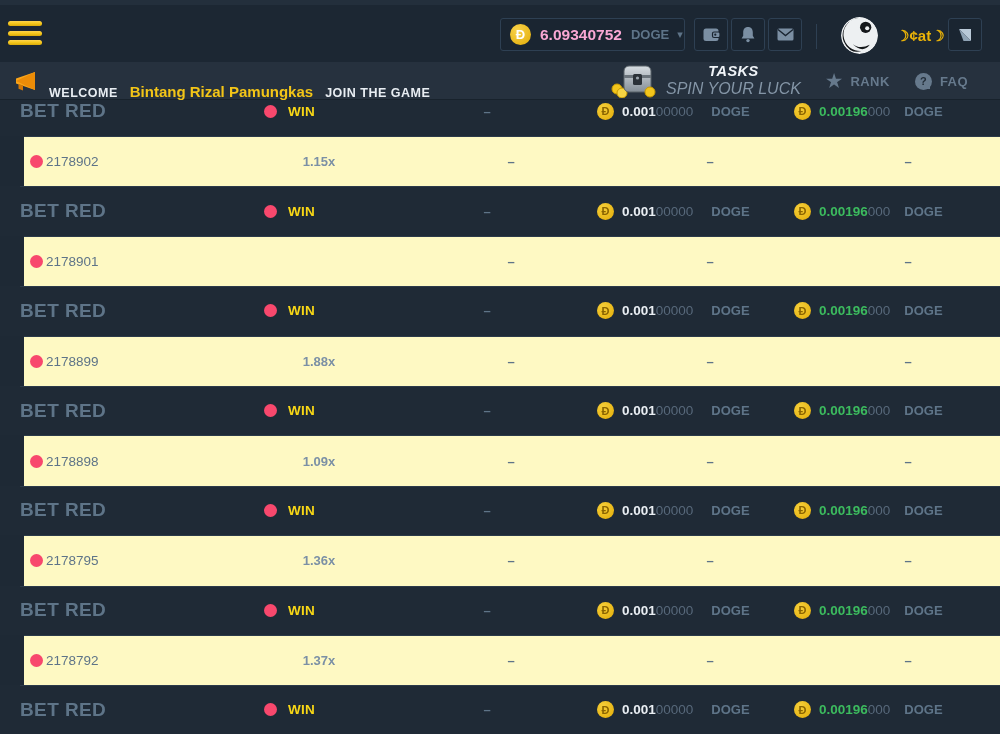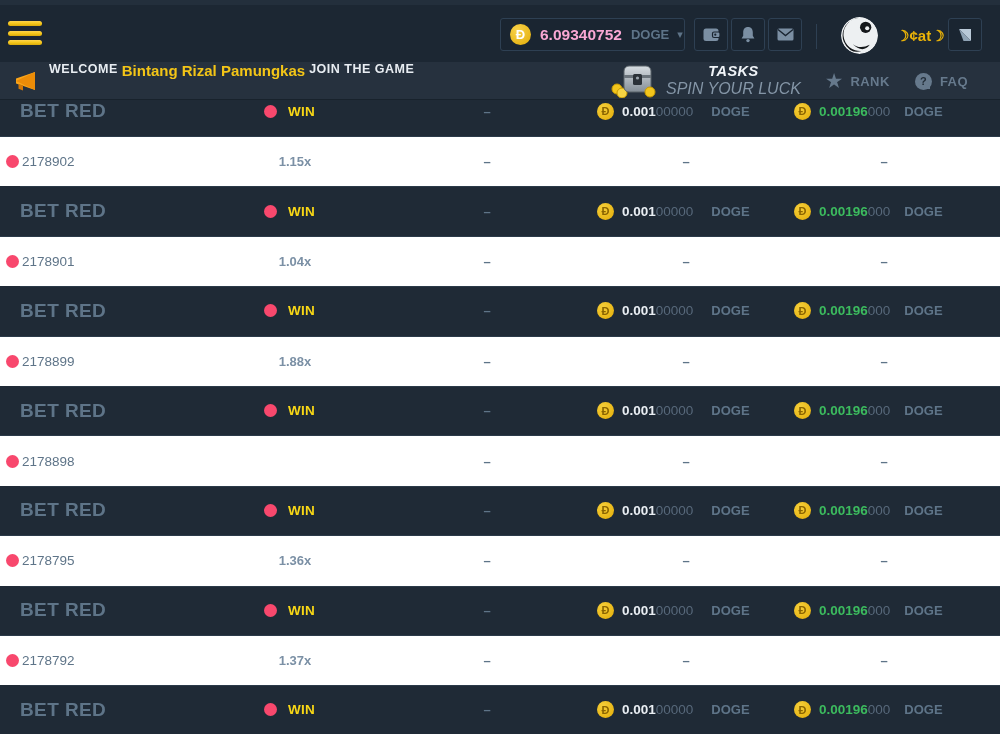--- a/index.html
+++ b/index.html
@@ -23,41 +23,41 @@
   .icon-btn svg{display:block;}
   .vdiv{position:absolute;left:816px;top:19px;width:1px;height:25px;background:#2e4053;}
   .avatar{position:absolute;left:841px;top:12px;width:37px;height:37px;border-radius:50%;overflow:hidden;cursor:pointer;}
   .username{position:absolute;left:886px;top:0;height:62px;display:flex;align-items:center;gap:9px;cursor:pointer;}
   .username .name{font-size:15px;font-weight:700;color:#eab308;margin-left:10px;}
   .chat-btn{left:948px;}
 
   
   .promo-bar{position:relative;height:38px;background:#26313e;border-bottom:1px solid #18222c;box-sizing:border-box;}
   .megaphone{position:absolute;left:13px;top:9px;}
-  .welcome-text{position:absolute;left:49px;top:0;height:38px;display:flex;align-items:flex-start;gap:4px;white-space:nowrap;}
+  .welcome-text{position:absolute;left:49px;top:0;height:38px;display:flex;align-items:flex-end;gap:12px;white-space:nowrap;}
   .welcome-prefix,.welcome-suffix{font-size:12.5px;font-weight:700;color:#e8edf2;letter-spacing:.5px;}
   .player-name{font-size:15px;font-weight:700;color:var(--accent,#f3c517);}
   .tasks{position:absolute;left:610px;top:0;height:38px;display:flex;align-items:center;gap:10px;cursor:pointer;text-align:center;}
   .tasks-txt{display:flex;flex-direction:column;line-height:1.15;font-style:italic;}
   .tasks-title{font-size:14.5px;font-weight:700;color:#f0f4f8;letter-spacing:.5px;}
   .tasks-sub{font-size:16px;color:#8495a6;}
   .rank,.faq{position:absolute;top:0;height:38px;display:flex;align-items:center;gap:8px;cursor:pointer;
     font-size:13px;font-weight:700;color:#66798c;letter-spacing:.4px;}
   .rank{left:826px;}
   .faq{left:915px;}
   .star{font-size:18px;color:#66798c;line-height:1;}
   .q-circle{position:relative;width:17px;height:17px;border-radius:50%;background:#66798c;color:#222d38;
     font-size:11px;font-weight:700;display:flex;align-items:center;justify-content:center;}
   .q-circle::after{content:"";position:absolute;right:-1px;bottom:-2px;border:3px solid transparent;border-top-color:#66798c;transform:rotate(-45deg);}
 
   
   .table{position:relative;height:634px;overflow:hidden;}
   .row{position:relative;height:49.4px;}
   .row.clipped{margin-top:-13.4px;}
-  .row-round{background:#ffffff;border-top:1px solid #2b3a49;}
+  .row-round{background:#fef9c3;border-top:1px solid #2b3a49;margin-left:24px;}
   .row-bet{background:#1f2a36;}
   .row-bet::before{content:"";position:absolute;left:20px;right:0;top:0;height:1px;background:#2b3a49;}
   .cell{position:absolute;top:0;bottom:0;display:flex;align-items:center;}
   .c1{left:6px;}
   .dot{width:13px;height:13px;border-radius:50%;background:var(--red,#f8486d);flex:0 0 auto;}
   .round-id{margin-left:3px;font-size:13.5px;font-weight:500;color:var(--slate,#5e7488);}
   .bet-label{margin-left:14px;font-size:19px;font-weight:600;color:var(--slate,#5e7488);letter-spacing:.4px;}
   .c2{left:264px;gap:11px;}
   .c2m{left:240px;width:110px;justify-content:center;font-size:13px;font-weight:700;color:#7b90a5;}
   .win{font-size:13.5px;font-weight:700;color:var(--win,#f8d716);letter-spacing:.3px;text-align:right;}
@@ -232,21 +232,20 @@
       <span class="coin">Ɖ</span>
       <span class="amt"><b class="green">0.00196</b><span class="trail">000</span></span>
       <span class="unit">DOGE</span>
     </div>
   </div>
       <div class="row row-round">
     <div class="cell c1">
       <span class="dot"></span>
       <span class="round-id">2178901</span>
     </div>
-    <div class="cell c2m">1.04x</div>
     <div class="cell c3 dash">–</div>
     <div class="cell c4d dash">–</div>
     <div class="cell c5d dash">–</div>
   </div>
       <div class="row row-bet">
     <div class="cell c1">
       <span class="bet-label">BET RED</span>
     </div>
     <div class="cell c2">
       <span class="dot"></span>
@@ -292,20 +291,21 @@
       <span class="coin">Ɖ</span>
       <span class="amt"><b class="green">0.00196</b><span class="trail">000</span></span>
       <span class="unit">DOGE</span>
     </div>
   </div>
       <div class="row row-round">
     <div class="cell c1">
       <span class="dot"></span>
       <span class="round-id">2178898</span>
     </div>
+    <div class="cell c2m">1.09x</div>
     <div class="cell c3 dash">–</div>
     <div class="cell c4d dash">–</div>
     <div class="cell c5d dash">–</div>
   </div>
       <div class="row row-bet">
     <div class="cell c1">
       <span class="bet-label">BET RED</span>
     </div>
     <div class="cell c2">
       <span class="dot"></span>

